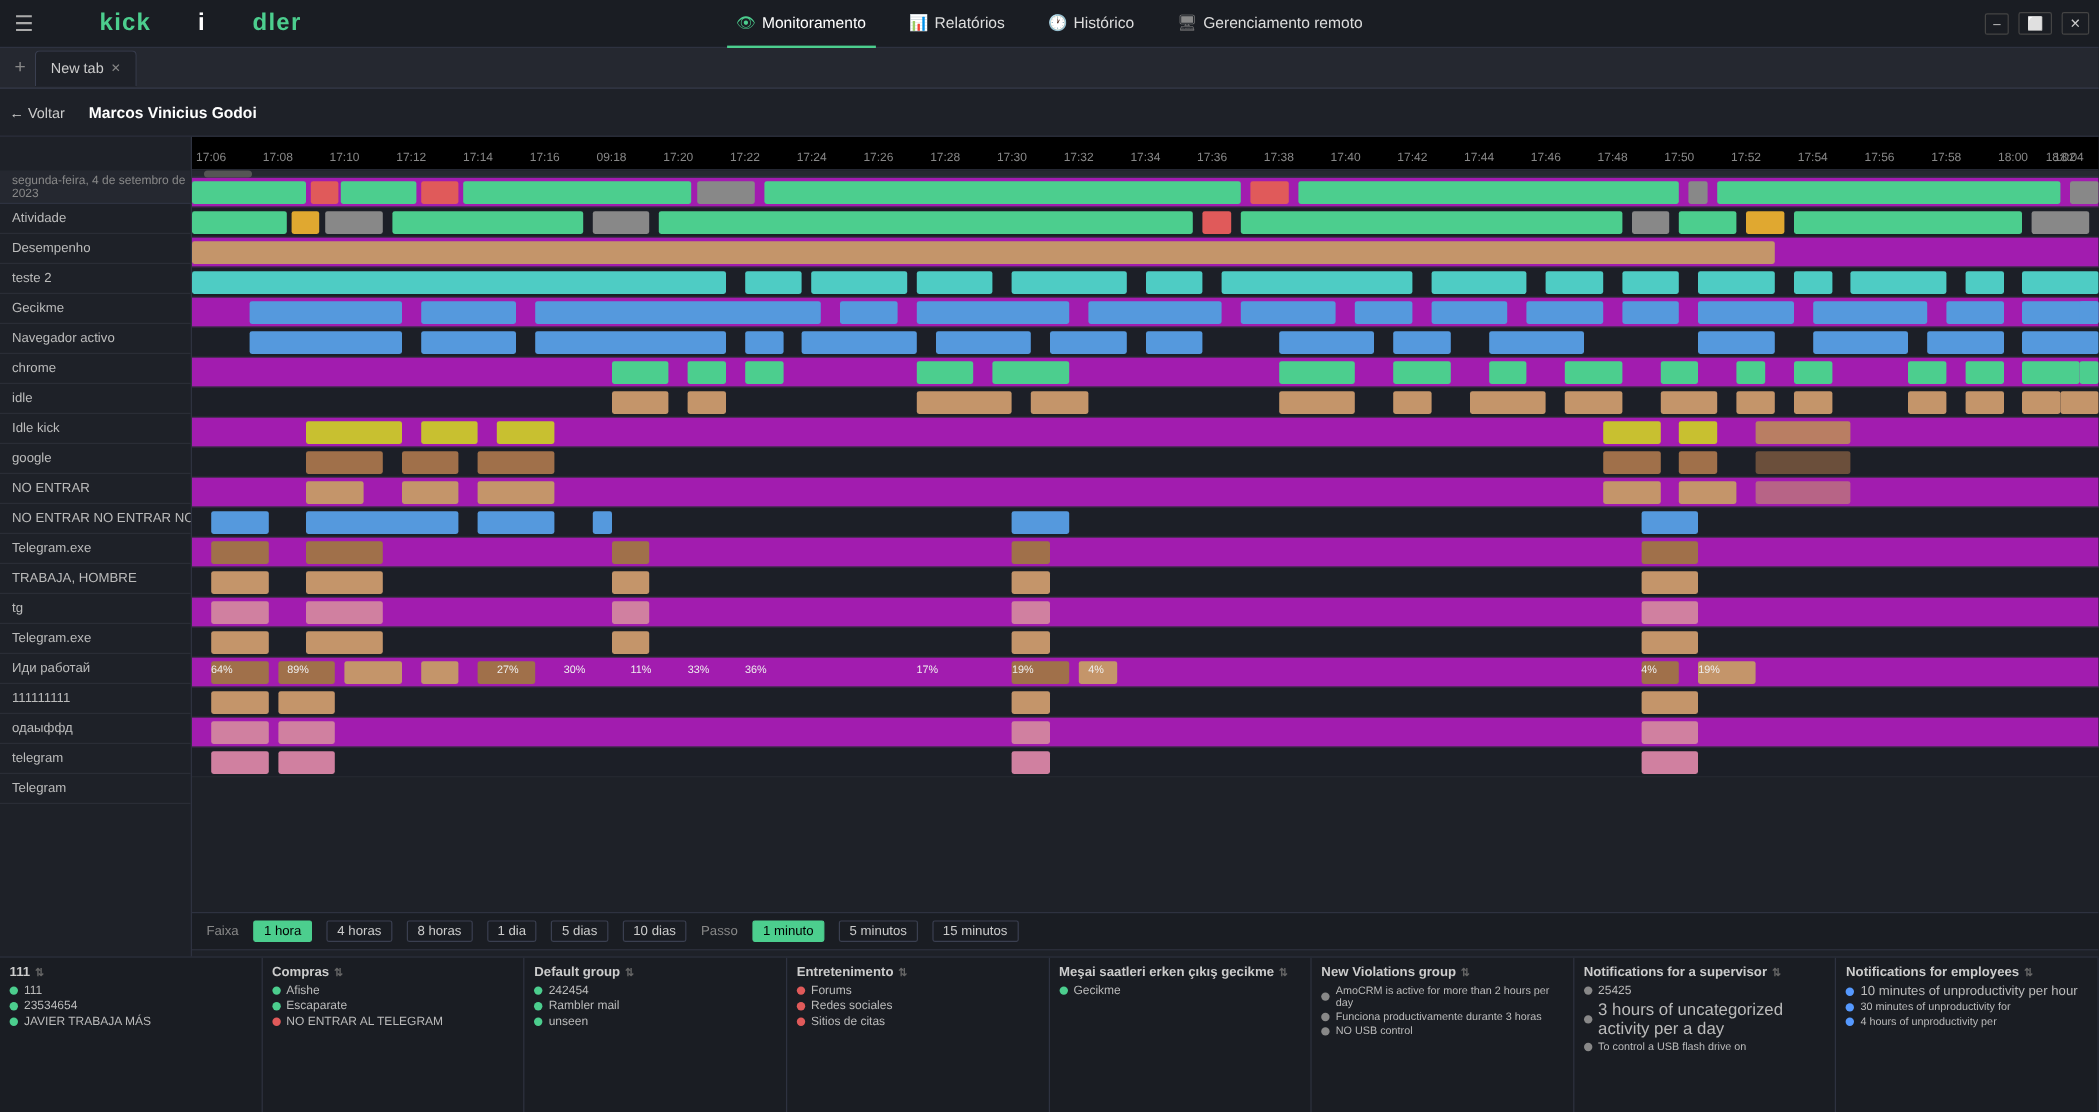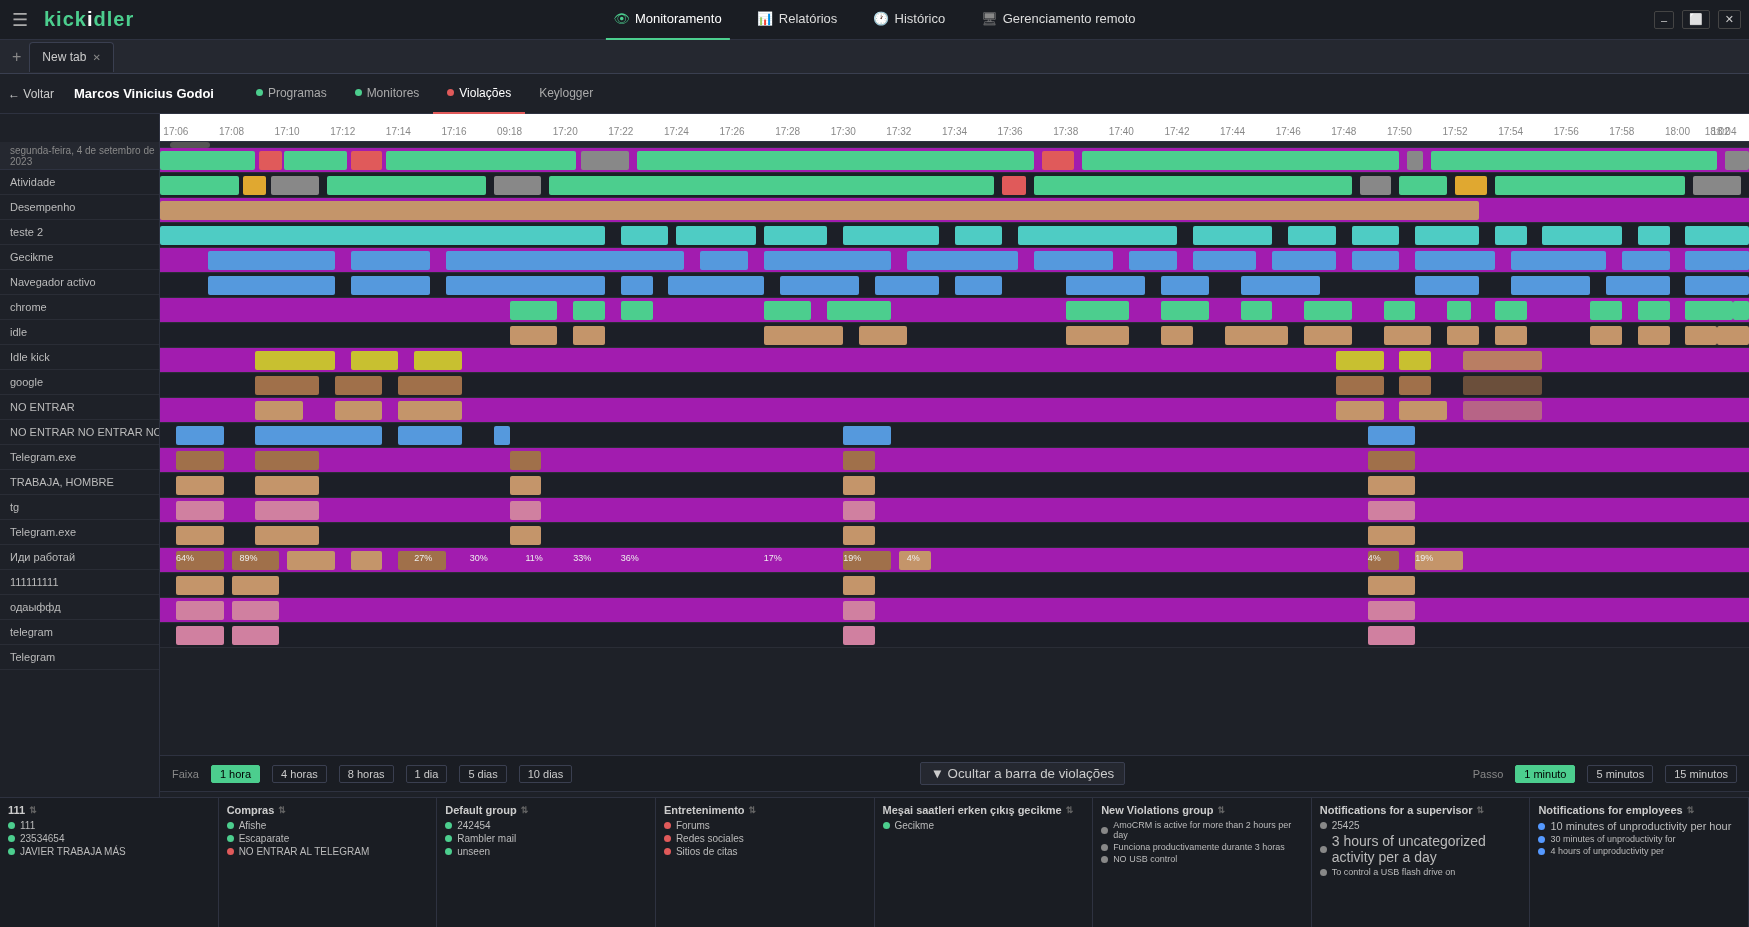--- a/index.html
+++ b/index.html
@@ -16,21 +16,21 @@
     }
     .hamburger {
       width: 40px; height: 40px;
       display: flex; align-items: center; justify-content: center;
       color: #aaa; font-size: 18px; cursor: pointer;
     }
     .logo {
       color: #4cce8e; font-size: 20px; font-weight: bold;
       margin-left: 4px; letter-spacing: 1px;
     }
-    .logo span { color: #fff; }
+    .logo span { color: #fff; margin-left: 39px; }
     .nav-items {
       display: flex; align-items: center; gap: 20px;
       position: absolute; left: 50%; transform: translateX(-50%);
     }
     .nav-item {
       display: flex; align-items: center; gap: 5px;
       color: #ddd; font-size: 13px; cursor: pointer; padding: 0 8px; height: 40px;
       border-bottom: 2px solid transparent;
     }
     .nav-item.active { border-bottom: 2px solid #4cce8e; color: #fff; }
@@ -100,21 +100,21 @@
     }
 
     
     .timeline-area {
       flex: 1;
       overflow: hidden;
       position: relative;
     }
     .timeline-header {
       height: 28px;
-      background: #ffffff;
+      background: #000000;
       border-bottom: 1px solid #2e3240;
       display: flex; align-items: flex-end;
       padding-bottom: 4px;
       position: relative;
       overflow: hidden;
     }
     .time-tick {
       position: absolute;
       color: #888; font-size: 10px;
       transform: translateX(-50%);
@@ -232,37 +232,20 @@
     <span>New tab</span>
     <span class="close-btn">✕</span>
   </div>
 </div>
 
 <div class="user-nav">
   <button class="back-btn">
     <span>← Voltar</span>
   </button>
   <span class="user-name">Marcos Vinicius Godoi</span>
-  <div class="sub-tabs">
-    <div class="sub-tab">
-      <span class="dot-small" style="background:#4cce8e; width:7px;height:7px;border-radius:50%;display:inline-block;"></span>
-      <span>Programas</span>
-    </div>
-    <div class="sub-tab">
-      <span class="dot-small" style="background:#4cce8e; width:7px;height:7px;border-radius:50%;display:inline-block;"></span>
-      <span>Monitores</span>
-    </div>
-    <div class="sub-tab active">
-      <span class="dot-small" style="background:#e05a5a; width:7px;height:7px;border-radius:50%;display:inline-block;"></span>
-      <span>Violações</span>
-    </div>
-    <div class="sub-tab">
-      <span>Keylogger</span>
-    </div>
-  </div>
 </div>
 
 <div style="position:relative; height:calc(927px - 40px - 34px - 40px);">
 
   <div style="display:flex; height:100%;">
 
     <div class="labels-col">
 
       <div style="height:28px; background:#252830; display:flex; align-items:center; padding-left:10px; color:#888; font-size:10px; border-bottom:1px solid #2e3240;">
         <span>segunda-feira, 4 de setembro de 2023</span>
@@ -616,25 +599,20 @@
       </div>
 
       <div style="position:absolute;bottom:135px;left:0;right:0;background:#1a1d23;border-top:1px solid #2e3240;border-bottom:1px solid #2e3240;padding:6px 12px;display:flex;align-items:center;gap:12px;font-size:11px;color:#888;z-index:10;">
         <span>Faixa</span>
         <button class="range-btn active">1 hora</button>
         <button class="range-btn">4 horas</button>
         <button class="range-btn">8 horas</button>
         <button class="range-btn">1 dia</button>
         <button class="range-btn">5 dias</button>
         <button class="range-btn">10 dias</button>
-        <div style="flex:1;display:flex;justify-content:center;">
-          <button class="hide-btn">
-            <span>▼ Ocultar a barra de violações</span>
-          </button>
-        </div>
         <span>Passo</span>
         <button class="range-btn active">1 minuto</button>
         <button class="range-btn">5 minutos</button>
         <button class="range-btn">15 minutos</button>
       </div>
 
     </div>
   </div>
 
   <div class="bottom-groups">

